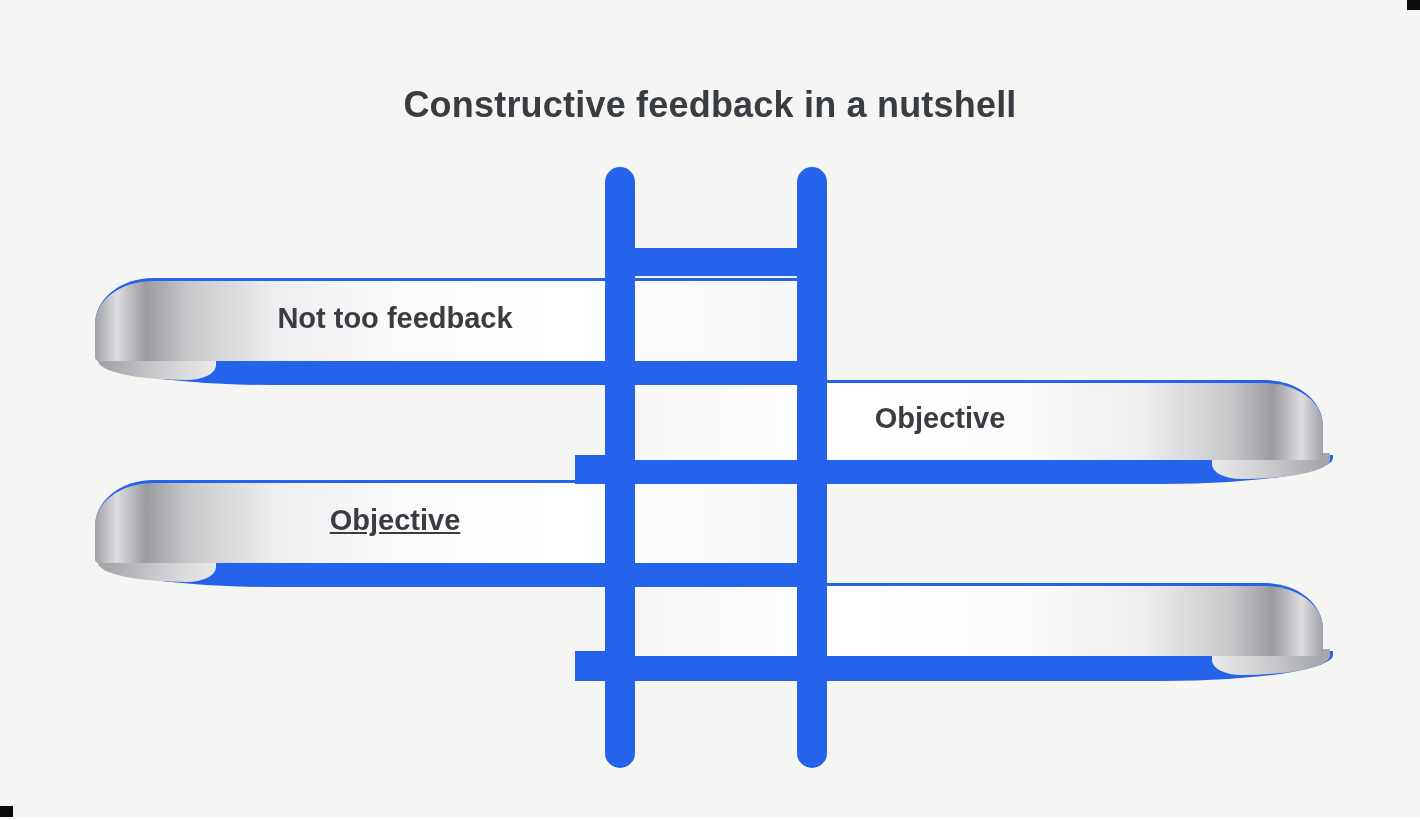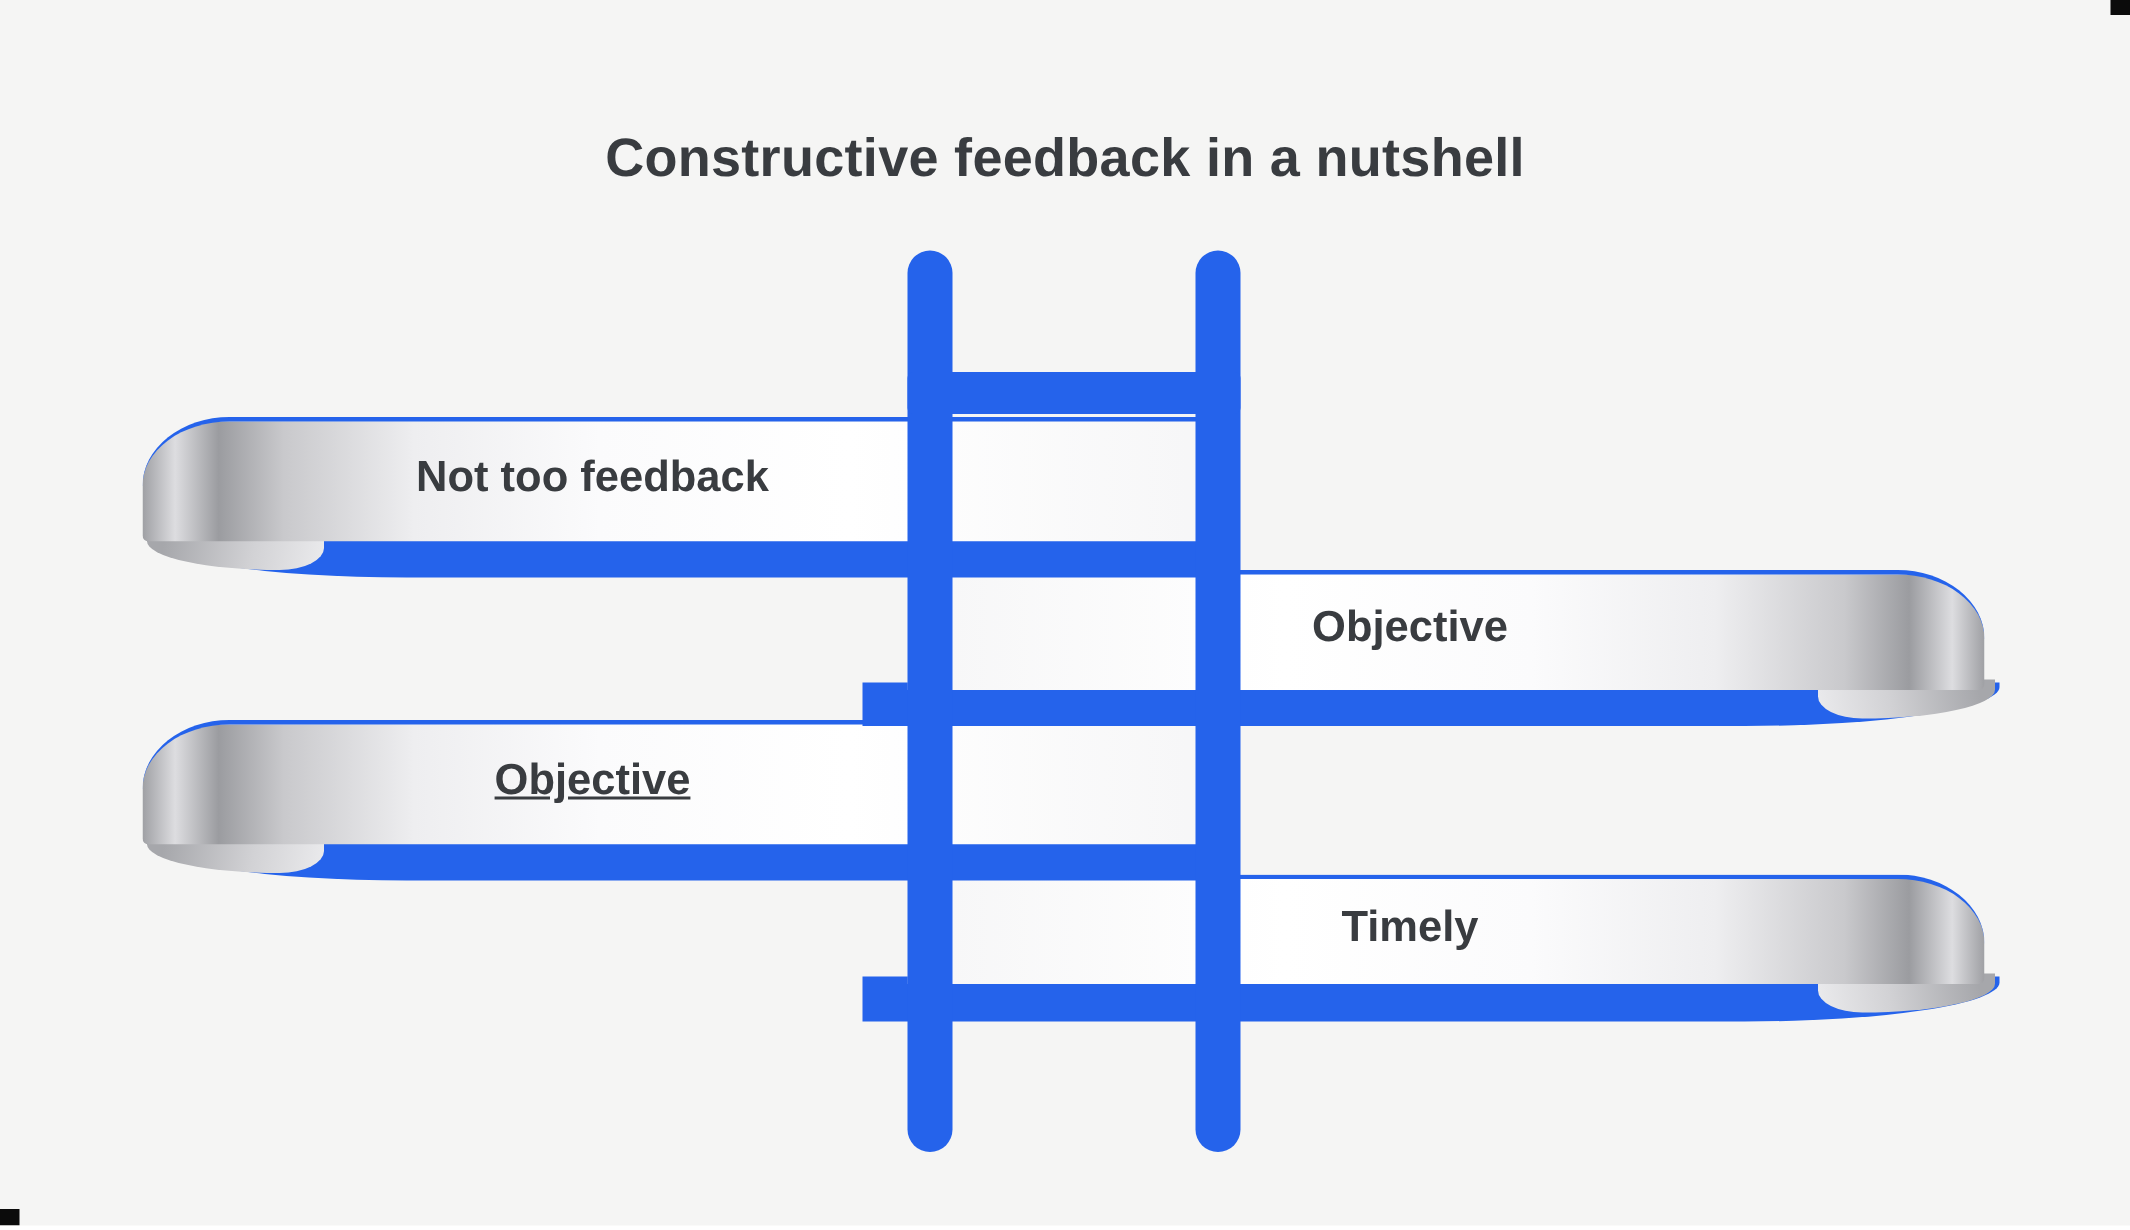--- a/index.html
+++ b/index.html
@@ -110,21 +110,20 @@
     <div class="band" style="height:80px;"></div>
     <div class="under" style="top:76px;"></div>
     <div class="stripe" style="top:78px;height:29px;"></div>
     <div class="ribbon-label" style="left:40px;width:520px;height:80px;text-decoration:underline;">Objective</div>
   </div>
 
   <div class="ribbon right" style="left:575px;top:583px;width:760px;height:100px;z-index:1;">
     <div class="band" style="height:70px;"></div>
     <div class="under" style="top:66px;"></div>
     <div class="stripe" style="top:68px;height:30px;"></div>
-    <div class="ribbon-label" style="left:240px;width:250px;height:70px;">Timely</div>
   </div>
 
   <div>
     <div class="rail rail-left"></div>
     <div class="rail rail-right"></div>
     <div class="rung"></div>
   </div>
 
   <div class="corner-mark tr"></div>
   <div class="corner-mark bl"></div>

